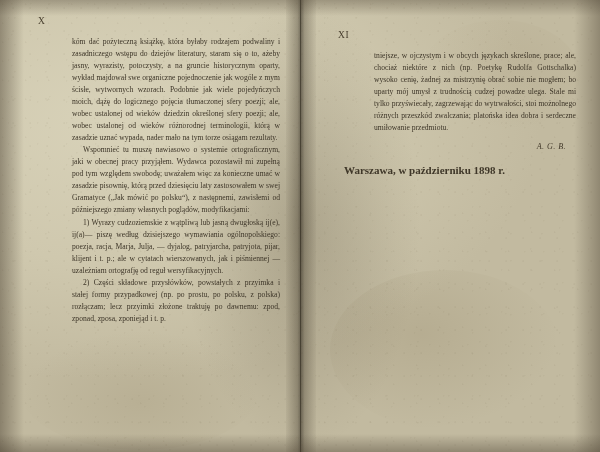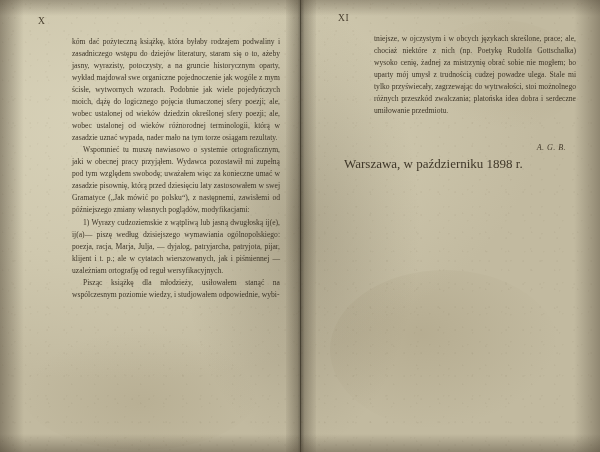--- a/index.html
+++ b/index.html
@@ -76,21 +76,21 @@
   .stain-c {
     left: 420px; top: 20px; width: 160px; height: 110px;
     background: radial-gradient(ellipse at 60% 40%, rgba(140,120,84,0.10), rgba(140,120,84,0) 70%);
   }
 
   .page-col {
     position: absolute;
     color: #3b3326;
   }
   .left-col { left: 32px; top: 16px; width: 248px; }
-  .right-col { left: 334px; top: 13px; width: 242px; }
+  .right-col { left: 334px; top: 30px; width: 242px; }
 
   .folio {
     font-size: 9.5px;
     letter-spacing: 0.6px;
     text-align: center;
     color: #4a4030;
     margin-bottom: 10px;
   }
   .folio-left { text-align: left; padding-left: 6px; }
   .folio-right { text-align: left; padding-left: 4px; }
@@ -104,34 +104,35 @@
     hyphens: manual;
     margin-left: 40px;
   }
   .body-text p {
     margin: 0 0 0.5px 0;
   }
   .ind { text-indent: 11px; }
   .noind { text-indent: 0; }
 
   .sig {
-    margin-top: 26px;
+    margin-top: 8px;
     font-size: 8.2px;
     font-style: italic;
     text-align: right;
     padding-right: 10px;
     color: #433a2b;
     letter-spacing: 0.4px;
   }
   .place-date {
-    margin-top: 4px;
-    font-size: 13px;
+    margin-top: 13px;
+    font-size: 11px;
     text-align: left;
     padding-left: 10px;
     color: #3f3729;
+    font-weight: bold;
   }
   
   .speckle {
     position: absolute;
     inset: 0;
     pointer-events: none;
     opacity: 0.35;
     background-image:
       radial-gradient(circle at 12% 22%, rgba(90,76,50,0.18) 0 0.6px, rgba(0,0,0,0) 1px),
       radial-gradient(circle at 48% 66%, rgba(90,76,50,0.15) 0 0.6px, rgba(0,0,0,0) 1px),
@@ -149,21 +150,21 @@
   <div class="stain stain-a"></div>
   <div class="stain stain-b"></div>
   <div class="stain stain-c"></div>
 
   <div class="page-col left-col">
     <div class="folio folio-left">X</div>
     <div class="body-text">
       <p class="noind">kóm dać pożyteczną książkę, która byłaby rodzajem podwaliny i zasadniczego wstępu do dziejów literatury, staram się o to, ażeby jasny, wyrazisty, potoczysty, a na gruncie historycznym oparty, wykład majdował swe organiczne pojednoczenie jak wogóle z mym ścisłe, wytwornych wzorach. Podobnie jak wiele pojedyńczych moich, dążę do logicznego pojęcia tłumaczonej sfery poezji; ale, wobec ustalonej od wieków dziedzin określonej sfery poezji; ale, wobec ustalonej od wieków różnorodnej terminologii, którą w zasadzie uznać wypada, nader mało na tym torze osiągam rezultaty.</p>
       <p class="ind">Wspomnieć tu muszę nawiasowo o systemie ortograficznym, jaki w obecnej pracy przyjąłem. Wydawca pozostawił mi zupełną pod tym względem swobodę; uważałem więc za konieczne umać w zasadzie pisownię, którą przed dziesięciu laty zastosowałem w swej Gramatyce („Jak mówić po polsku“), z następnemi, zawisłemi od późniejszego zmiany własnych poglądów, modyfikacjami:</p>
       <p class="ind">1) Wyrazy cudzoziemskie z wątpliwą lub jasną dwugłoską ij(e), ij(a)— piszę według dzisiejszego wymawiania ogólnopolskiego: poezja, racja, Marja, Julja, — dyjalog, patryjarcha, patryjota, pijar, klijent i t. p.; ale w cytatach wierszowanych, jak i piśmiennej — uzależniam ortografję od reguł wersyfikacyjnych.</p>
-      <p class="ind">Pisząc książkę dla młodzieży, usiłowałem stanąć na wspólczesnym poziomie wiedzy, i studjowałem odpowiednie, wybi-</p>
+      <p class="ind">2) Części składowe przysłówków, powstałych z przyimka i stałej formy przypadkowej (np. po prostu, po polsku, z polska) rozłączam; lecz przyimki złożone traktuję po dawnemu: zpod, zponad, zposa, zponiejąd i t. p.</p>
     </div>
   </div>
 
   <div class="page-col right-col">
     <div class="folio folio-right">XI</div>
     <div class="body-text">
       <p class="noind">tniejsze, w ojczystym i w obcych językach skreślone, prace; ale, chociaż niektóre z nich (np. Poetykę Rudolfa Gottschalka) wysoko cenię, żadnej za mistrzynię obrać sobie nie mogłem; bo uparty mój umysł z trudnością cudzej powadze ulega. Stale mi tylko przyświecały, zagrzewając do wytrwałości, stoi możnolnego różnych przeszkód zwalczania; platońska idea dobra i serdeczne umiłowanie przedmiotu.</p>
     </div>
     <div class="sig">A. G. B.</div>
     <div class="place-date">Warszawa, w październiku 1898 r.</div>

